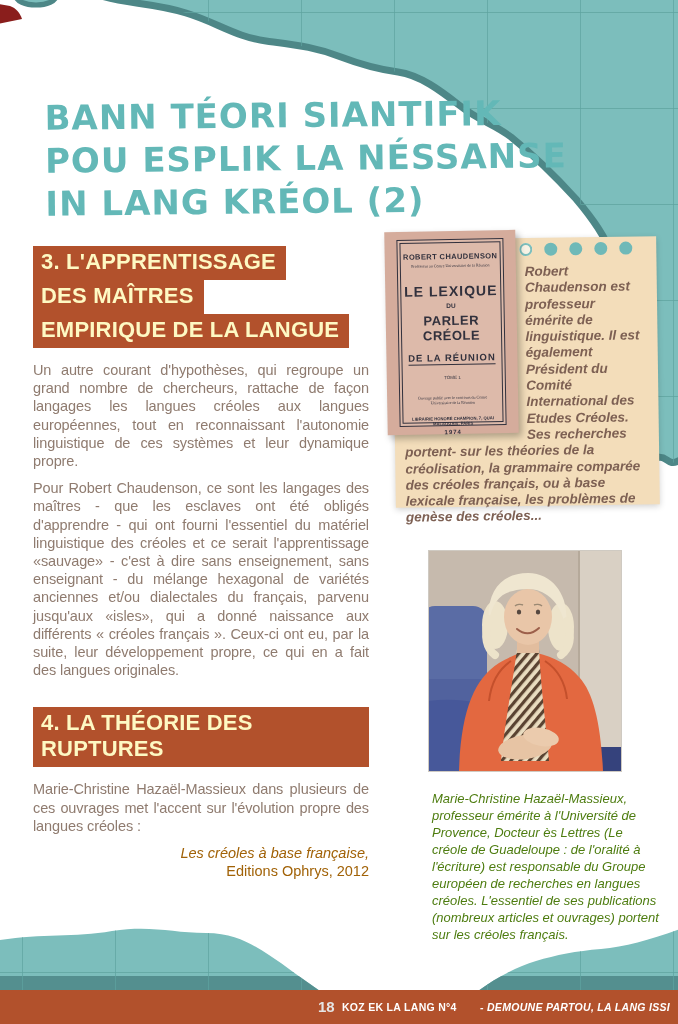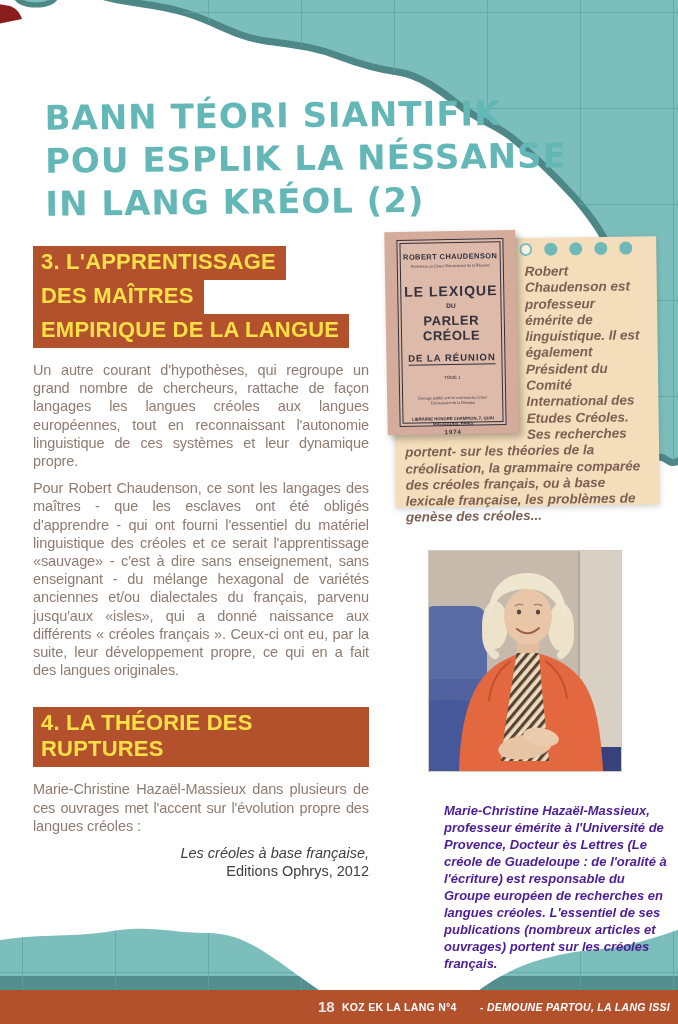--- a/index.html
+++ b/index.html
@@ -7,30 +7,30 @@
         font-family:"Liberation Sans",sans-serif;}
   .deco{position:absolute;inset:0;z-index:0;}
 
   
   .title{position:absolute;left:45px;top:94px;z-index:2;transform:rotate(-0.6deg);}
   .title div{font-size:34px;line-height:43px;font-weight:800;letter-spacing:1px;
              color:#63B8B7;font-family:"DejaVu Sans",sans-serif;}
 
   
   .col-left{position:absolute;left:33px;top:246px;width:336px;z-index:2;}
-  .hblock{display:table;background:#B2512C;color:#fde047;font-weight:700;
+  .hblock{display:table;background:#B2512C;color:#fef9c3;font-weight:700;
           font-size:22px;line-height:26px;padding:3px 10px 5px 8px;letter-spacing:0.2px;}
   .col-left p{margin:0;color:#8F7B6F;font-size:14.5px;line-height:18.2px;
               text-align:justify;letter-spacing:-0.1px;}
   .p1{margin-top:13px !important;}
   .p2{margin-top:9px !important;}
   .h4wrap{margin-top:28px;}
   .pintro{margin-top:13px !important;}
   .pquote{margin-top:9px !important;}
-  .source{margin-top:9px;text-align:right;color:#404040;font-size:14.5px;line-height:18px;}
+  .source{margin-top:9px;text-align:right;color:#a16207;font-size:14.5px;line-height:18px;}
   .source .it{font-style:italic;}
 
   
   .note{position:absolute;left:394px;top:238px;width:264px;height:268px;z-index:1;
         background:#F3DDBA;transform:rotate(-0.8deg);
         box-shadow:0 2px 6px rgba(0,0,0,0.18);}
   .hole{position:absolute;top:5px;width:13px;height:13px;border-radius:50%;background:#6FB9B8;}
   .hole.h0{background:#F8F3E6;box-shadow:inset 0 0 0 2px #7CBEBC;}
   .note .ntext{margin:0;padding:26px 12px 8px 10px;color:#7D6053;font-size:13.5px;
                line-height:16.3px;font-weight:700;font-style:italic;text-align:left;}
@@ -52,22 +52,22 @@
   .bk-t4{margin-top:9px;font-size:9.5px;font-weight:800;letter-spacing:1px;
          border-bottom:1.5px solid #32313D;padding-bottom:1px;}
   .bk-tome{margin-top:10px;font-size:4.5px;}
   .bk-enote{margin-top:15px;font-size:4px;font-family:"Liberation Serif",serif;max-width:90px;}
   .bk-pub{margin-top:11px;font-size:4.2px;font-weight:700;max-width:95px;}
   .bk-year{margin-top:3px;font-size:6px;font-weight:700;letter-spacing:1px;}
 
   
   .photo{position:absolute;left:428px;top:550px;width:192px;height:220px;z-index:2;
          border:1px solid #cfcac2;box-sizing:content-box;}
-  .caption{position:absolute;left:428px;top:786px;width:228px;z-index:2;margin:16px;
-           color:#4c1d95;font-size:13px;line-height:17px;font-weight:700;font-style:italic;}
+  .caption{position:absolute;left:428px;top:786px;width:228px;z-index:2;margin:4px;
+           color:#4d7c0f;font-size:13px;line-height:17px;font-weight:400;font-style:italic;}
 
   
   .footerbar{position:absolute;left:0;bottom:0;width:678px;height:34px;background:#B2512C;z-index:3;}
   .pagenum{position:absolute;left:318px;top:0;line-height:34px;color:#e5e5e5;
            font-weight:700;font-size:15px;}
   .ftext{position:absolute;right:8px;top:0;line-height:34px;color:#ffffff;font-size:10.5px;
          letter-spacing:0.3px;white-space:nowrap;}
   .ftext .issue{font-weight:800;text-align:center;}
   .ftext .tag{font-style:italic;font-weight:700;margin-left:20px;}
 </style>

